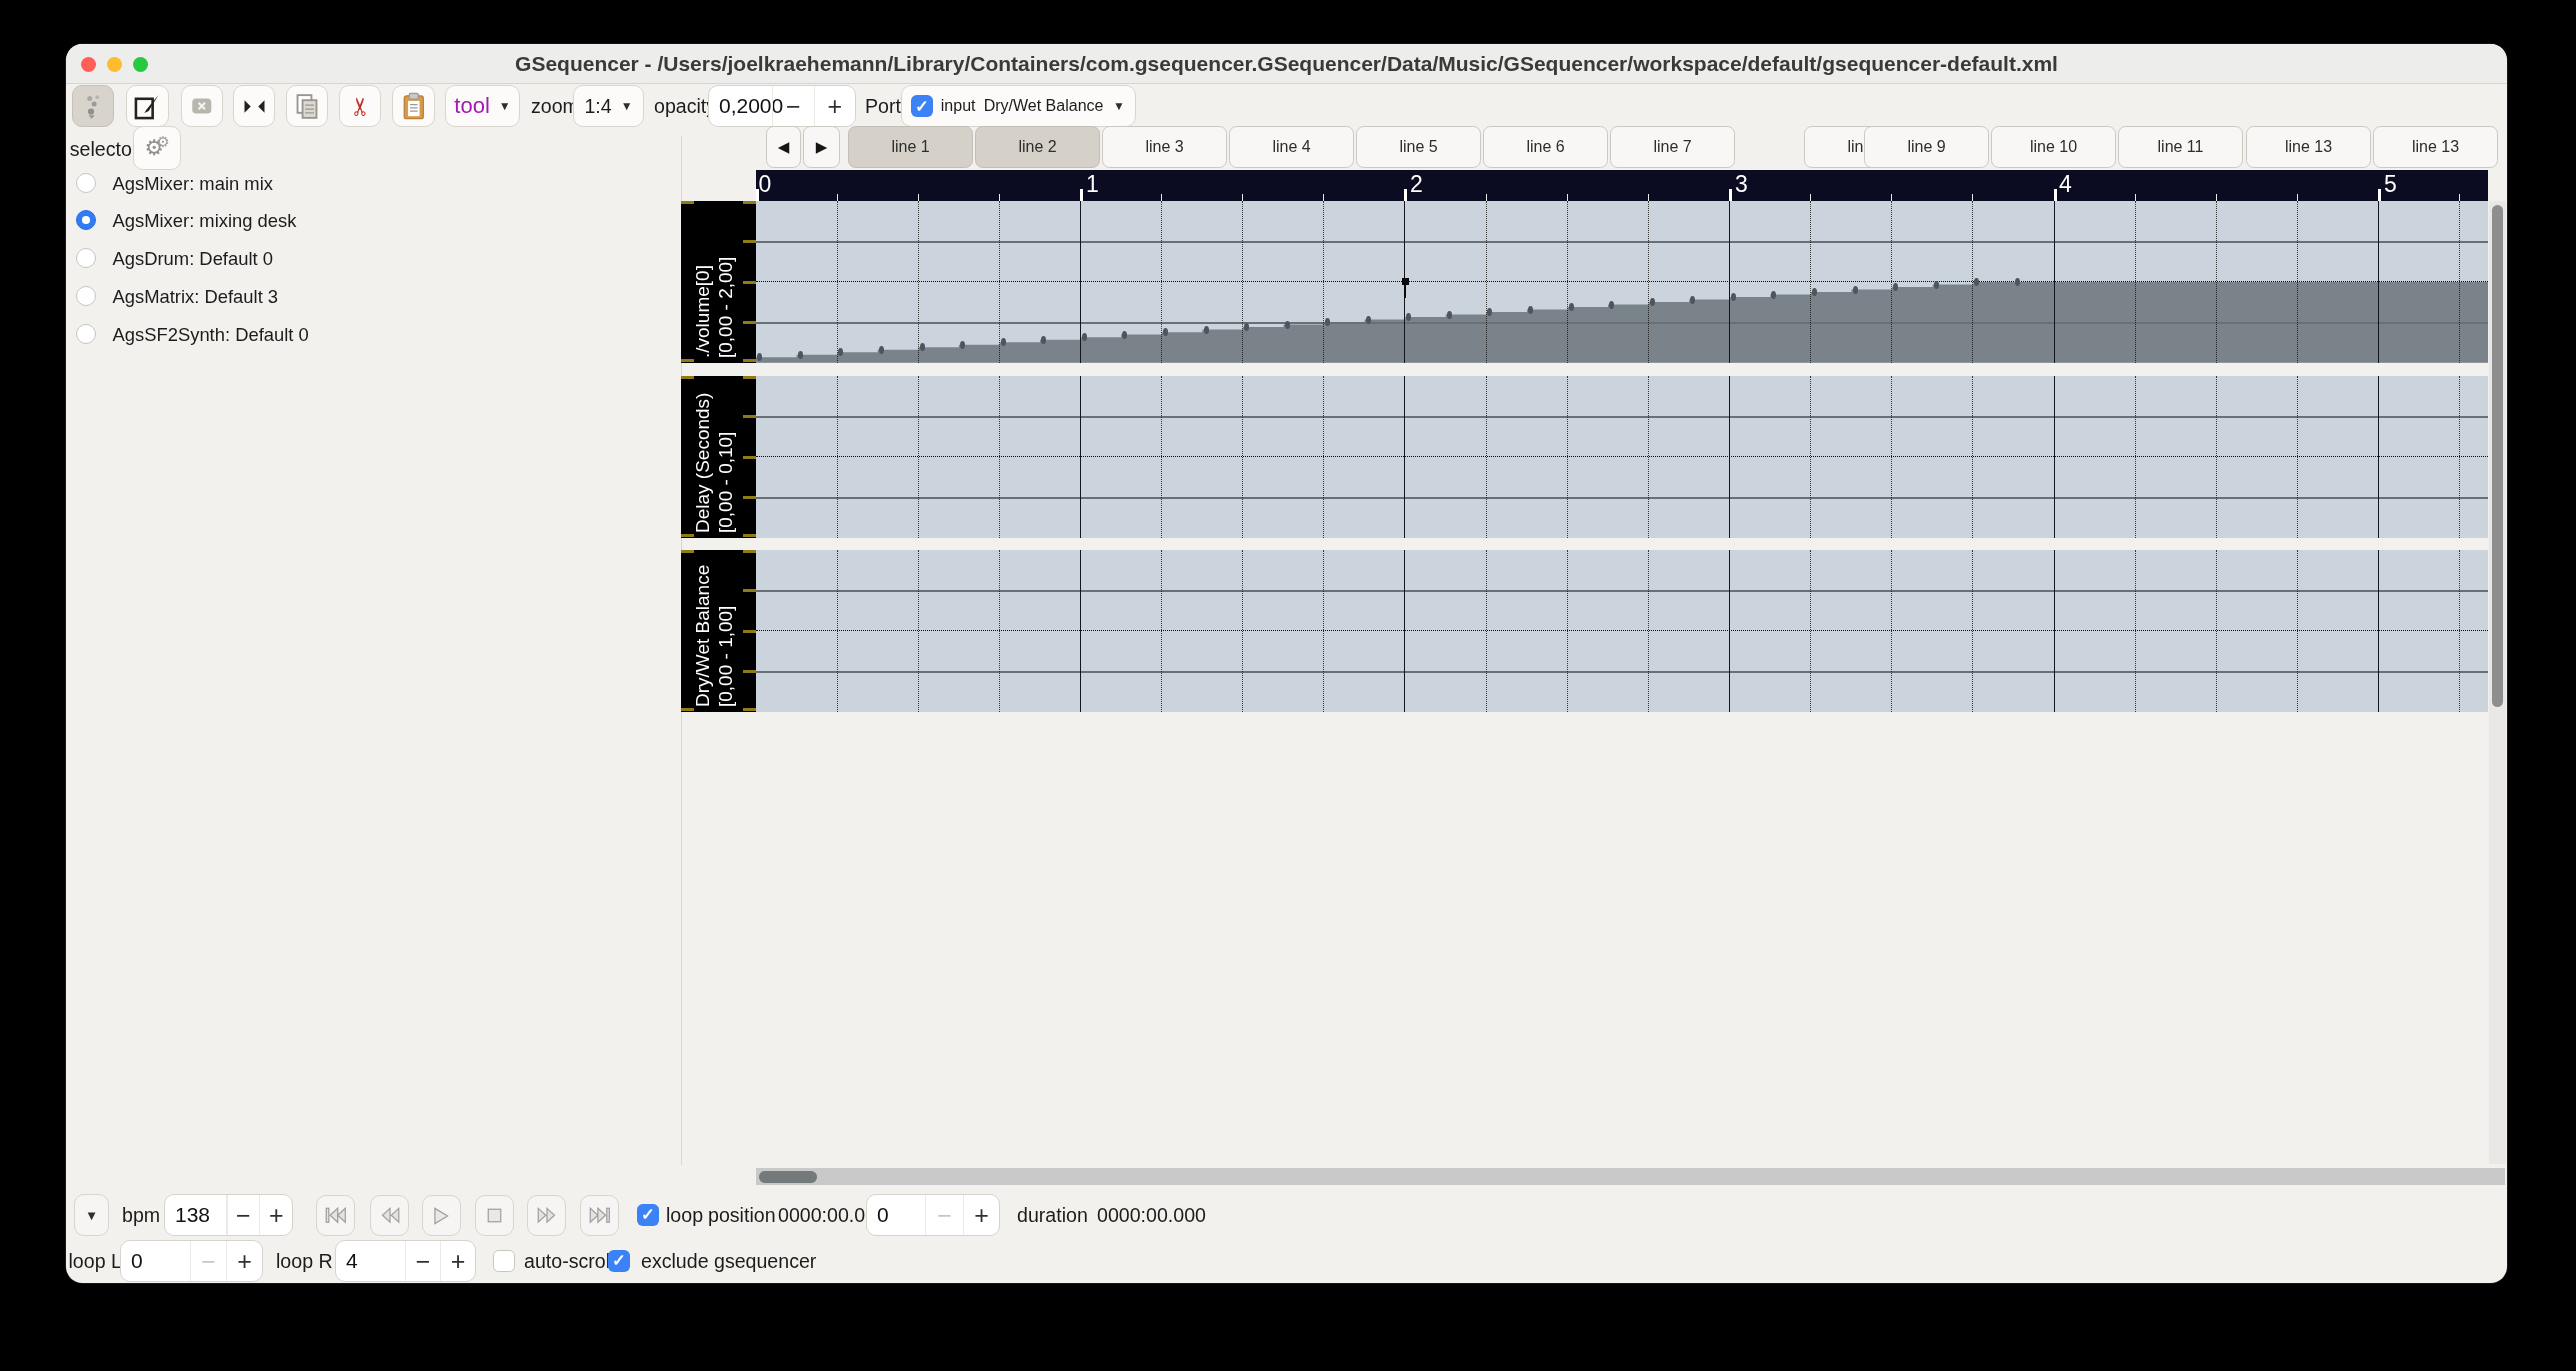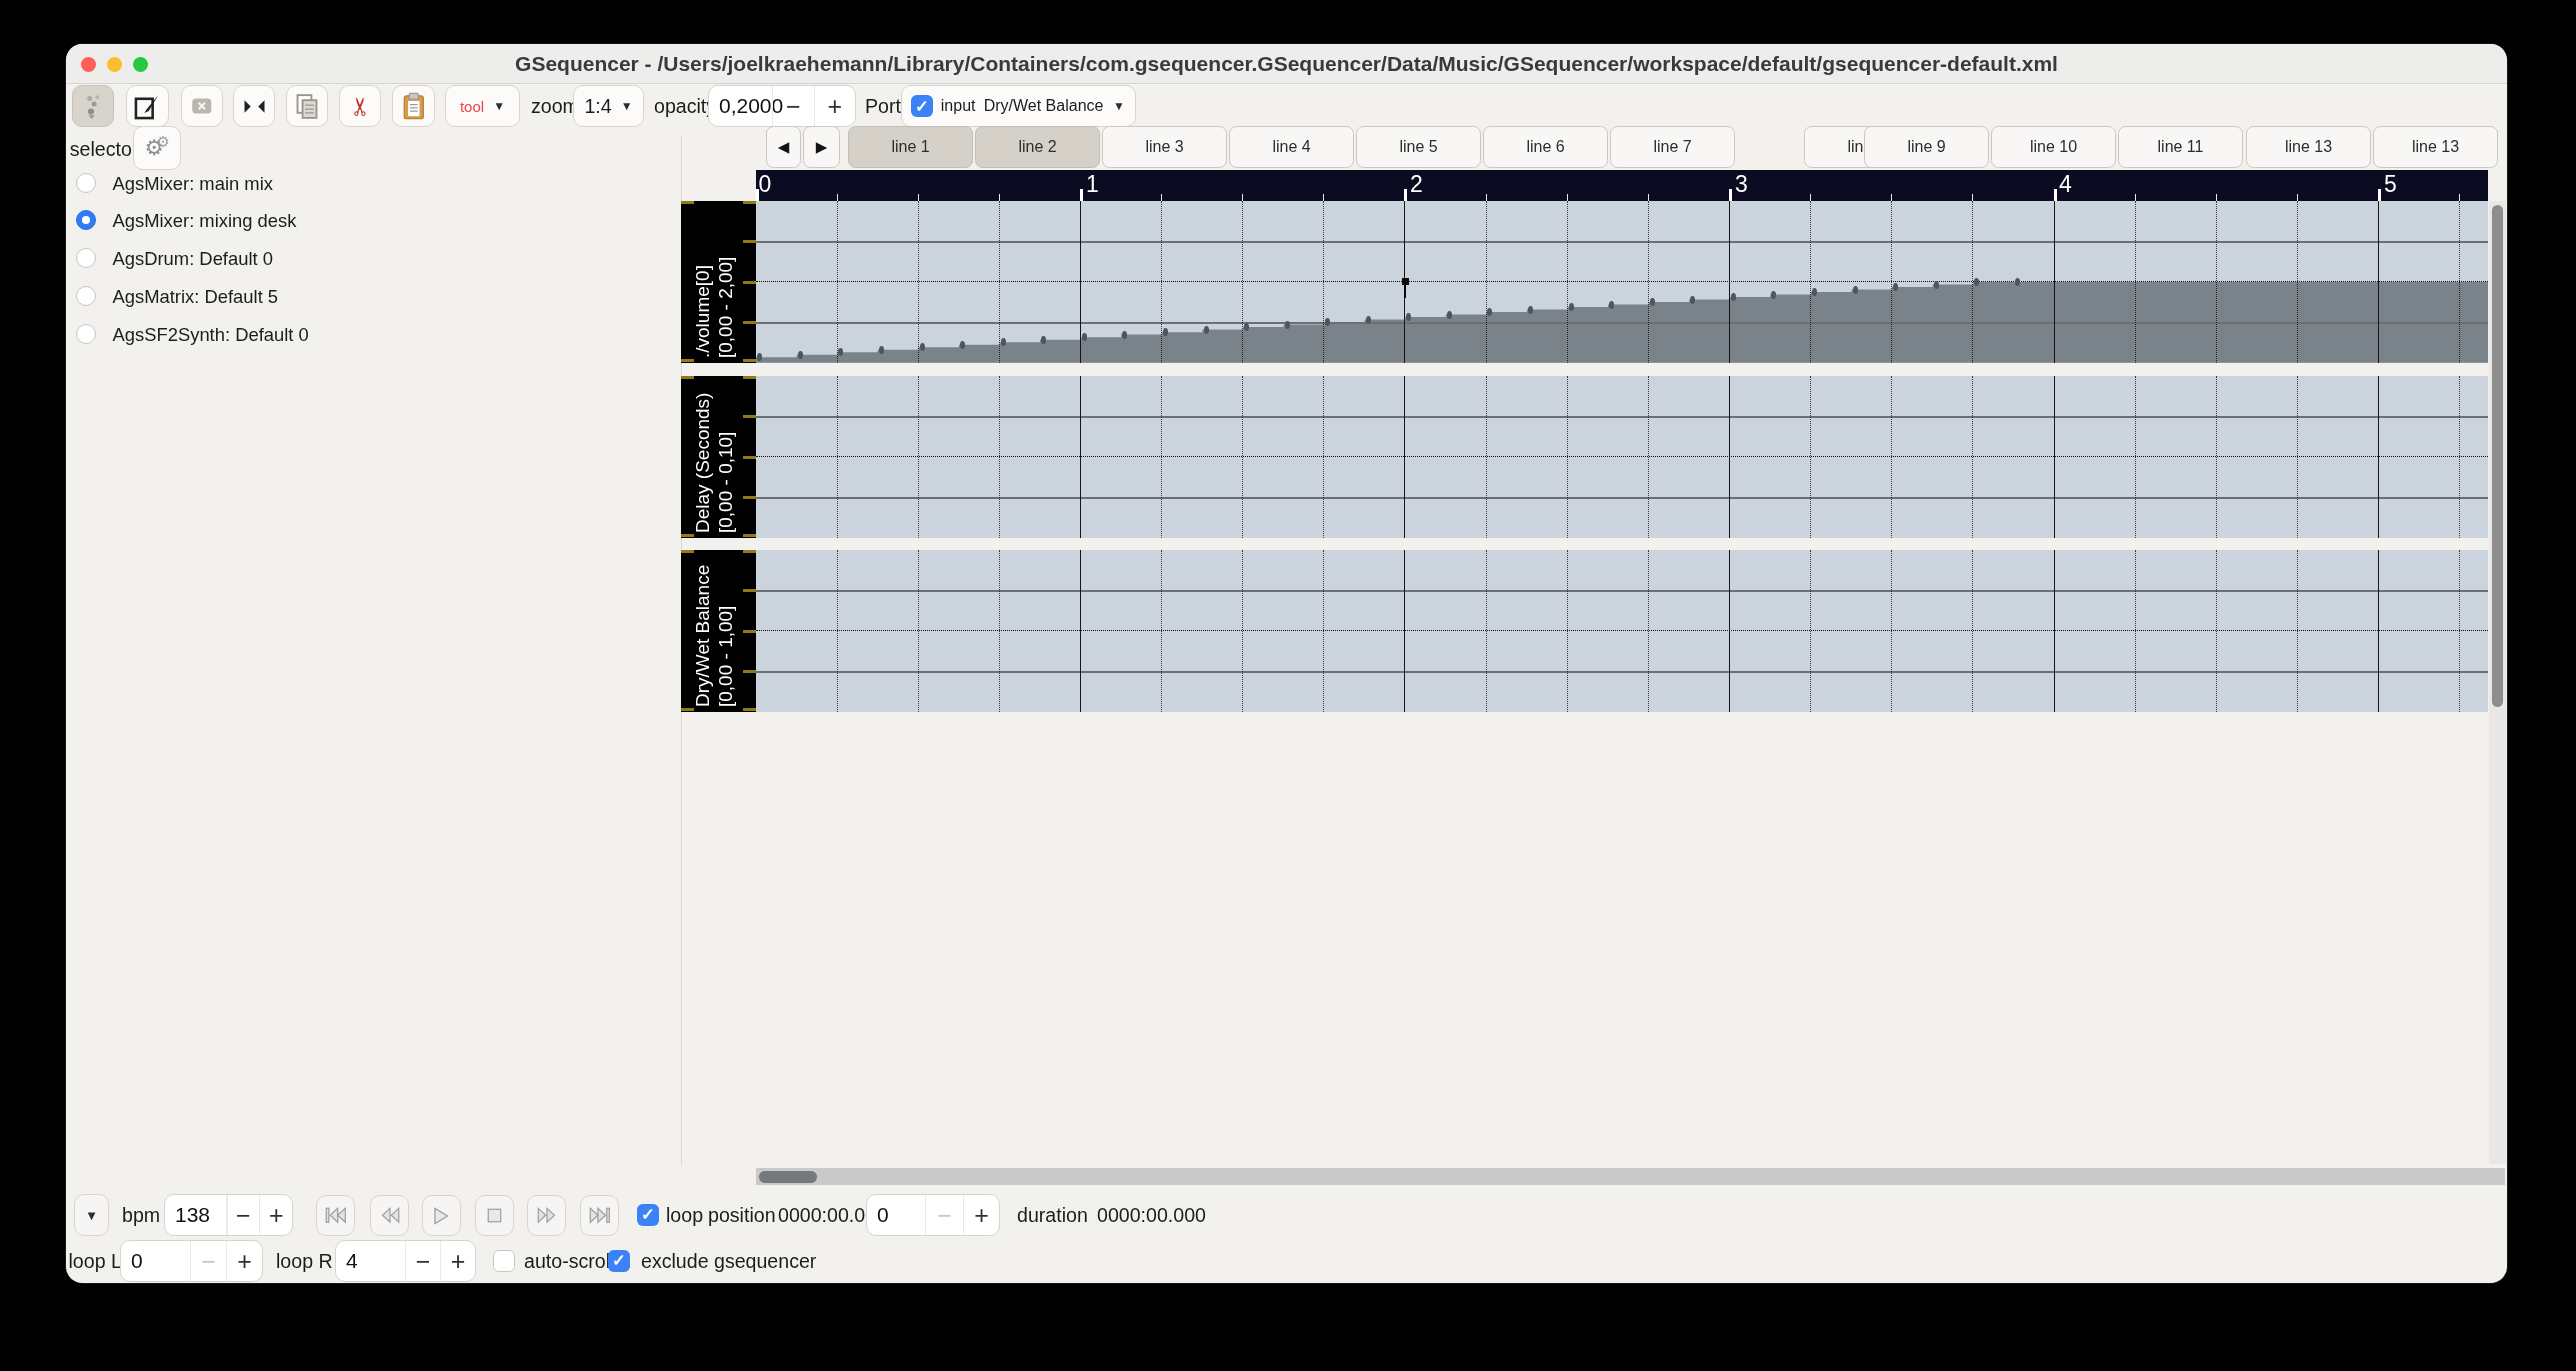--- a/index.html
+++ b/index.html
@@ -132,21 +132,21 @@
   </div>
   <div class="tbtn" style="left:326px;width:43px">
     <svg width="21.6" height="28" viewBox="0 0 34 44">
       <rect x="2" y="6" width="30" height="36" rx="4" fill="#d89b4e" stroke="#b97f35" stroke-width="2"></rect>
       <rect x="10" y="2" width="14" height="9" rx="2" fill="#c9c9c9" stroke="#9a9a9a" stroke-width="2"></rect>
       <rect x="8" y="14" width="18" height="24" fill="#fff"></rect>
       <path d="M11 20 H23 M11 25 H23 M11 30 H23" stroke="#9a9a9a" stroke-width="2"></path>
     </svg>
   </div>
   <div class="tbtn" style="left:379px;width:75px">
-    <span style="font-size:15px;color:#ef4444">tool</span>
+    <span style="font-size:22px;color:#a21caf">tool</span>
     <span class="caret">▼</span>
   </div>
   <div class="tlabel" style="left:465px">zoom</div>
   <div class="tbtn" style="left:507px;width:71px">
     <span style="font-size:19.6px;color:#1c1c1c">1:4</span>
     <span class="caret">▼</span>
   </div>
   <div class="tlabel" style="left:588px">opacity</div>
   <div class="spin" style="left:642px;width:148px">
     <div class="cell" style="width:63px">0,2000</div>
@@ -176,21 +176,21 @@
         <div class="radio-row" style="top:166px">
           <div class="radio on"></div>
           <div class="radio-label">AgsMixer: mixing desk</div>
         </div>
         <div class="radio-row" style="top:204px">
           <div class="radio off"></div>
           <div class="radio-label">AgsDrum: Default 0</div>
         </div>
         <div class="radio-row" style="top:242px">
           <div class="radio off"></div>
-          <div class="radio-label">AgsMatrix: Default 5</div>
+          <div class="radio-label">AgsMatrix: Default 3</div>
         </div>
         <div class="radio-row" style="top:280px">
           <div class="radio off"></div>
           <div class="radio-label">AgsSF2Synth: Default 0</div>
         </div>
       </div>
   <div id="divider"></div>
 
   <div class="tab-arrow" style="left:700px;width:35px">
     <span>◀</span>

